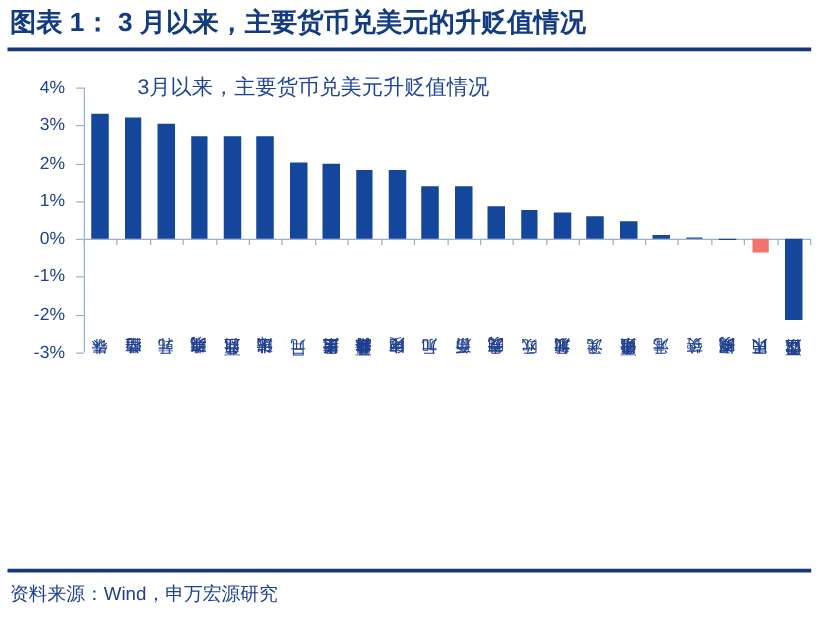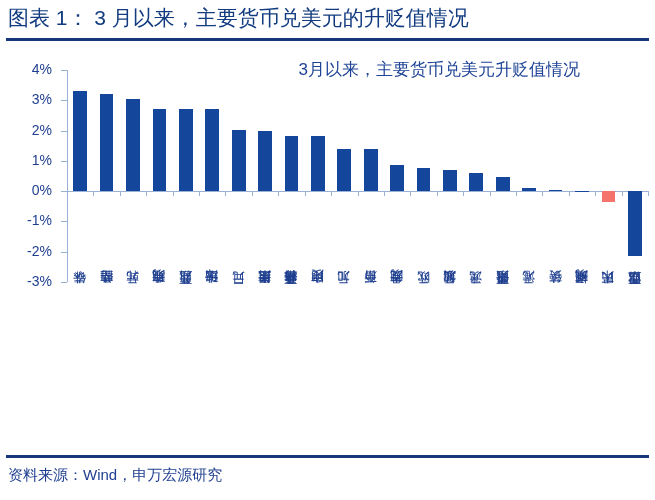--- a/index.html
+++ b/index.html
@@ -22,21 +22,21 @@
     top: 0;
     width: 655px;
     height: 42px;
     box-sizing: border-box;
   }
   .exhibit-title {
     position: absolute;
     left: 8px;
     top: 4px;
     font-size: 21px;
-    font-weight: normal;
+    font-weight: bold;
     color: #123b80;
     letter-spacing: 0px;
     white-space: nowrap;
   }
   .title-rule {
     position: absolute;
     left: 6px;
     top: 38px;
     width: 643px;
     height: 3px;
@@ -49,21 +49,21 @@
     left: 0;
     top: 44px;
     width: 655px;
     height: 404px;
   }
   .chart-title {
     position: absolute;
     left: 110px;
     top: 14px;
     width: 470px;
-    text-align: right;
+    text-align: left;
     font-size: 17px;
     color: #1f4396;
     white-space: nowrap;
   }
 
   
   .plot {
     position: absolute;
     left: 67px;
     top: 26px;     

